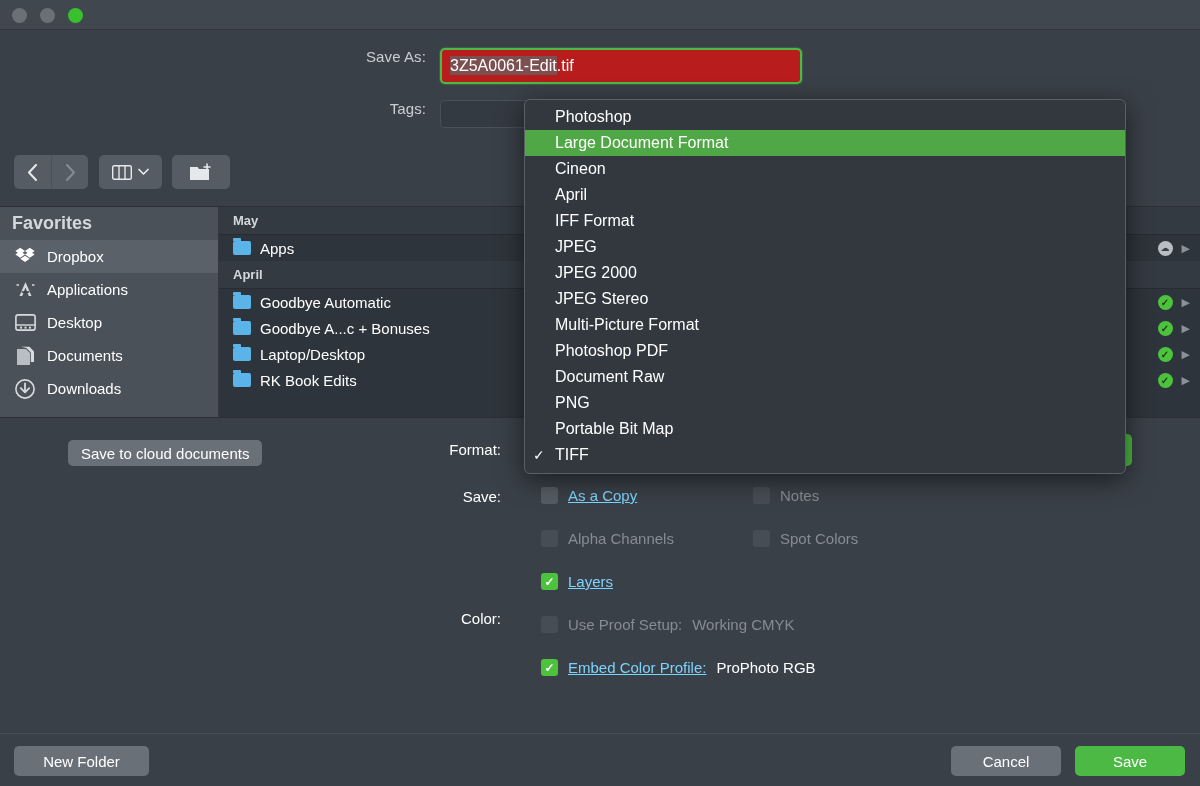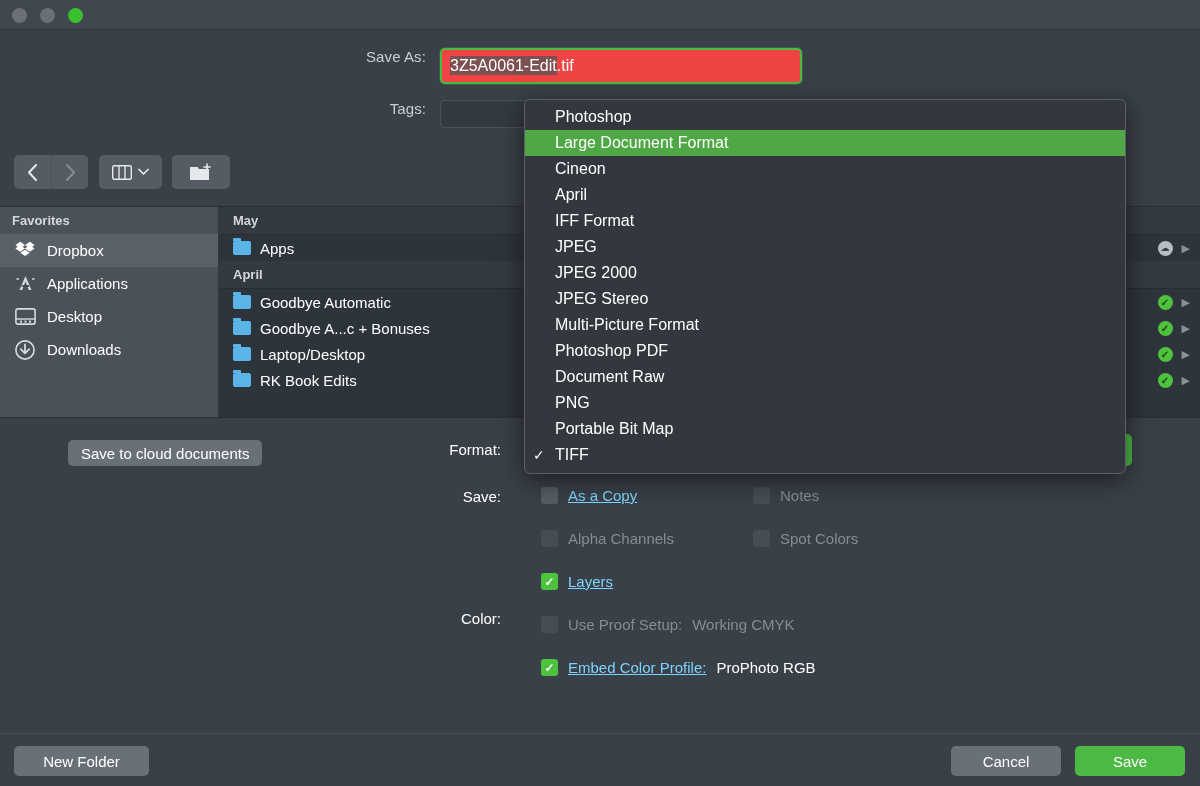--- a/index.html
+++ b/index.html
@@ -50,21 +50,21 @@
     color: #c9ced4;
     text-align: right;
     letter-spacing: 0.1px;
   }
   #saveas-row  { left: 300px; top: 48px; width: 560px; height: 36px; }
   #saveas-row .field-label { width: 140px; padding-right: 14px; }
 
   .saveas-box {
     position: relative;
     width: 362px; height: 36px;
-    background: #ef4444;
+    background: #b91c1c;
     border: 2px solid #4cb944;
     border-radius: 5px;
     display: flex;
     align-items: center;
     padding: 0 8px;
     box-shadow: 0 0 0 1px rgba(76,185,68,0.25);
   }
   .saveas-text {
     font-size: 16px;
     color: #ffffff;
@@ -133,21 +133,21 @@
     border-top: 1px solid #2b3037;
     border-bottom: 1px solid #2b3037;
   }
   .sidebar {
     width: 219px; height: 100%;
     background: #4b5158;
     overflow: hidden;
     border-right: 1px solid #33383f;
   }
   .sb-header {
-    font-size: 13px;
+    font-size: 18px;
     font-weight: bold;
     color: #d4d8dd;
     padding: 6px 12px 6px 12px;
   }
   .sb-item {
     display: flex;
     align-items: center;
     height: 33px;
     padding-left: 14px;
     gap: 11px;
@@ -428,20 +428,29 @@
             <rect x="0.9" y="0.9" width="19.2" height="15.2" rx="2.2" stroke="#d7dbe0" stroke-width="1.6" fill="none"></rect>
             <line x1="1" y1="11" x2="20" y2="11" stroke="#d7dbe0" stroke-width="1.4"></line>
             <rect x="5" y="12.6" width="2" height="2" fill="#d7dbe0"></rect>
             <rect x="9.5" y="12.6" width="2" height="2" fill="#d7dbe0"></rect>
             <rect x="14" y="12.6" width="2" height="2" fill="#d7dbe0"></rect>
           </svg>
         </span>
         <span>Desktop</span>
       </div>
 
+      <div class="sb-item">
+        <span class="sb-icon">
+          <svg width="19" height="20" viewBox="0 0 19 20">
+            <path d="M1 3 L10 3 L14 7 L14 19 L1 19 Z" fill="#b9bec4"></path>
+            <path d="M5 0.8 L13.5 0.8 L18 5.4 L18 16 L14.8 16 L14.8 6.4 L10.4 2 Z" fill="#d7dbe0"></path>
+          </svg>
+        </span>
+        <span>Documents</span>
+      </div>
 
       <div class="sb-item">
         <span class="sb-icon">
           <svg width="20" height="20" viewBox="0 0 20 20">
             <circle cx="10" cy="10" r="9.1" stroke="#d7dbe0" stroke-width="1.6" fill="none"></circle>
             <path d="M10 4.5 L10 13 M5.8 9.2 L10 13.4 L14.2 9.2" stroke="#d7dbe0" stroke-width="1.8" fill="none" stroke-linecap="round" stroke-linejoin="round"></path>
           </svg>
         </span>
         <span>Downloads</span>
       </div>

